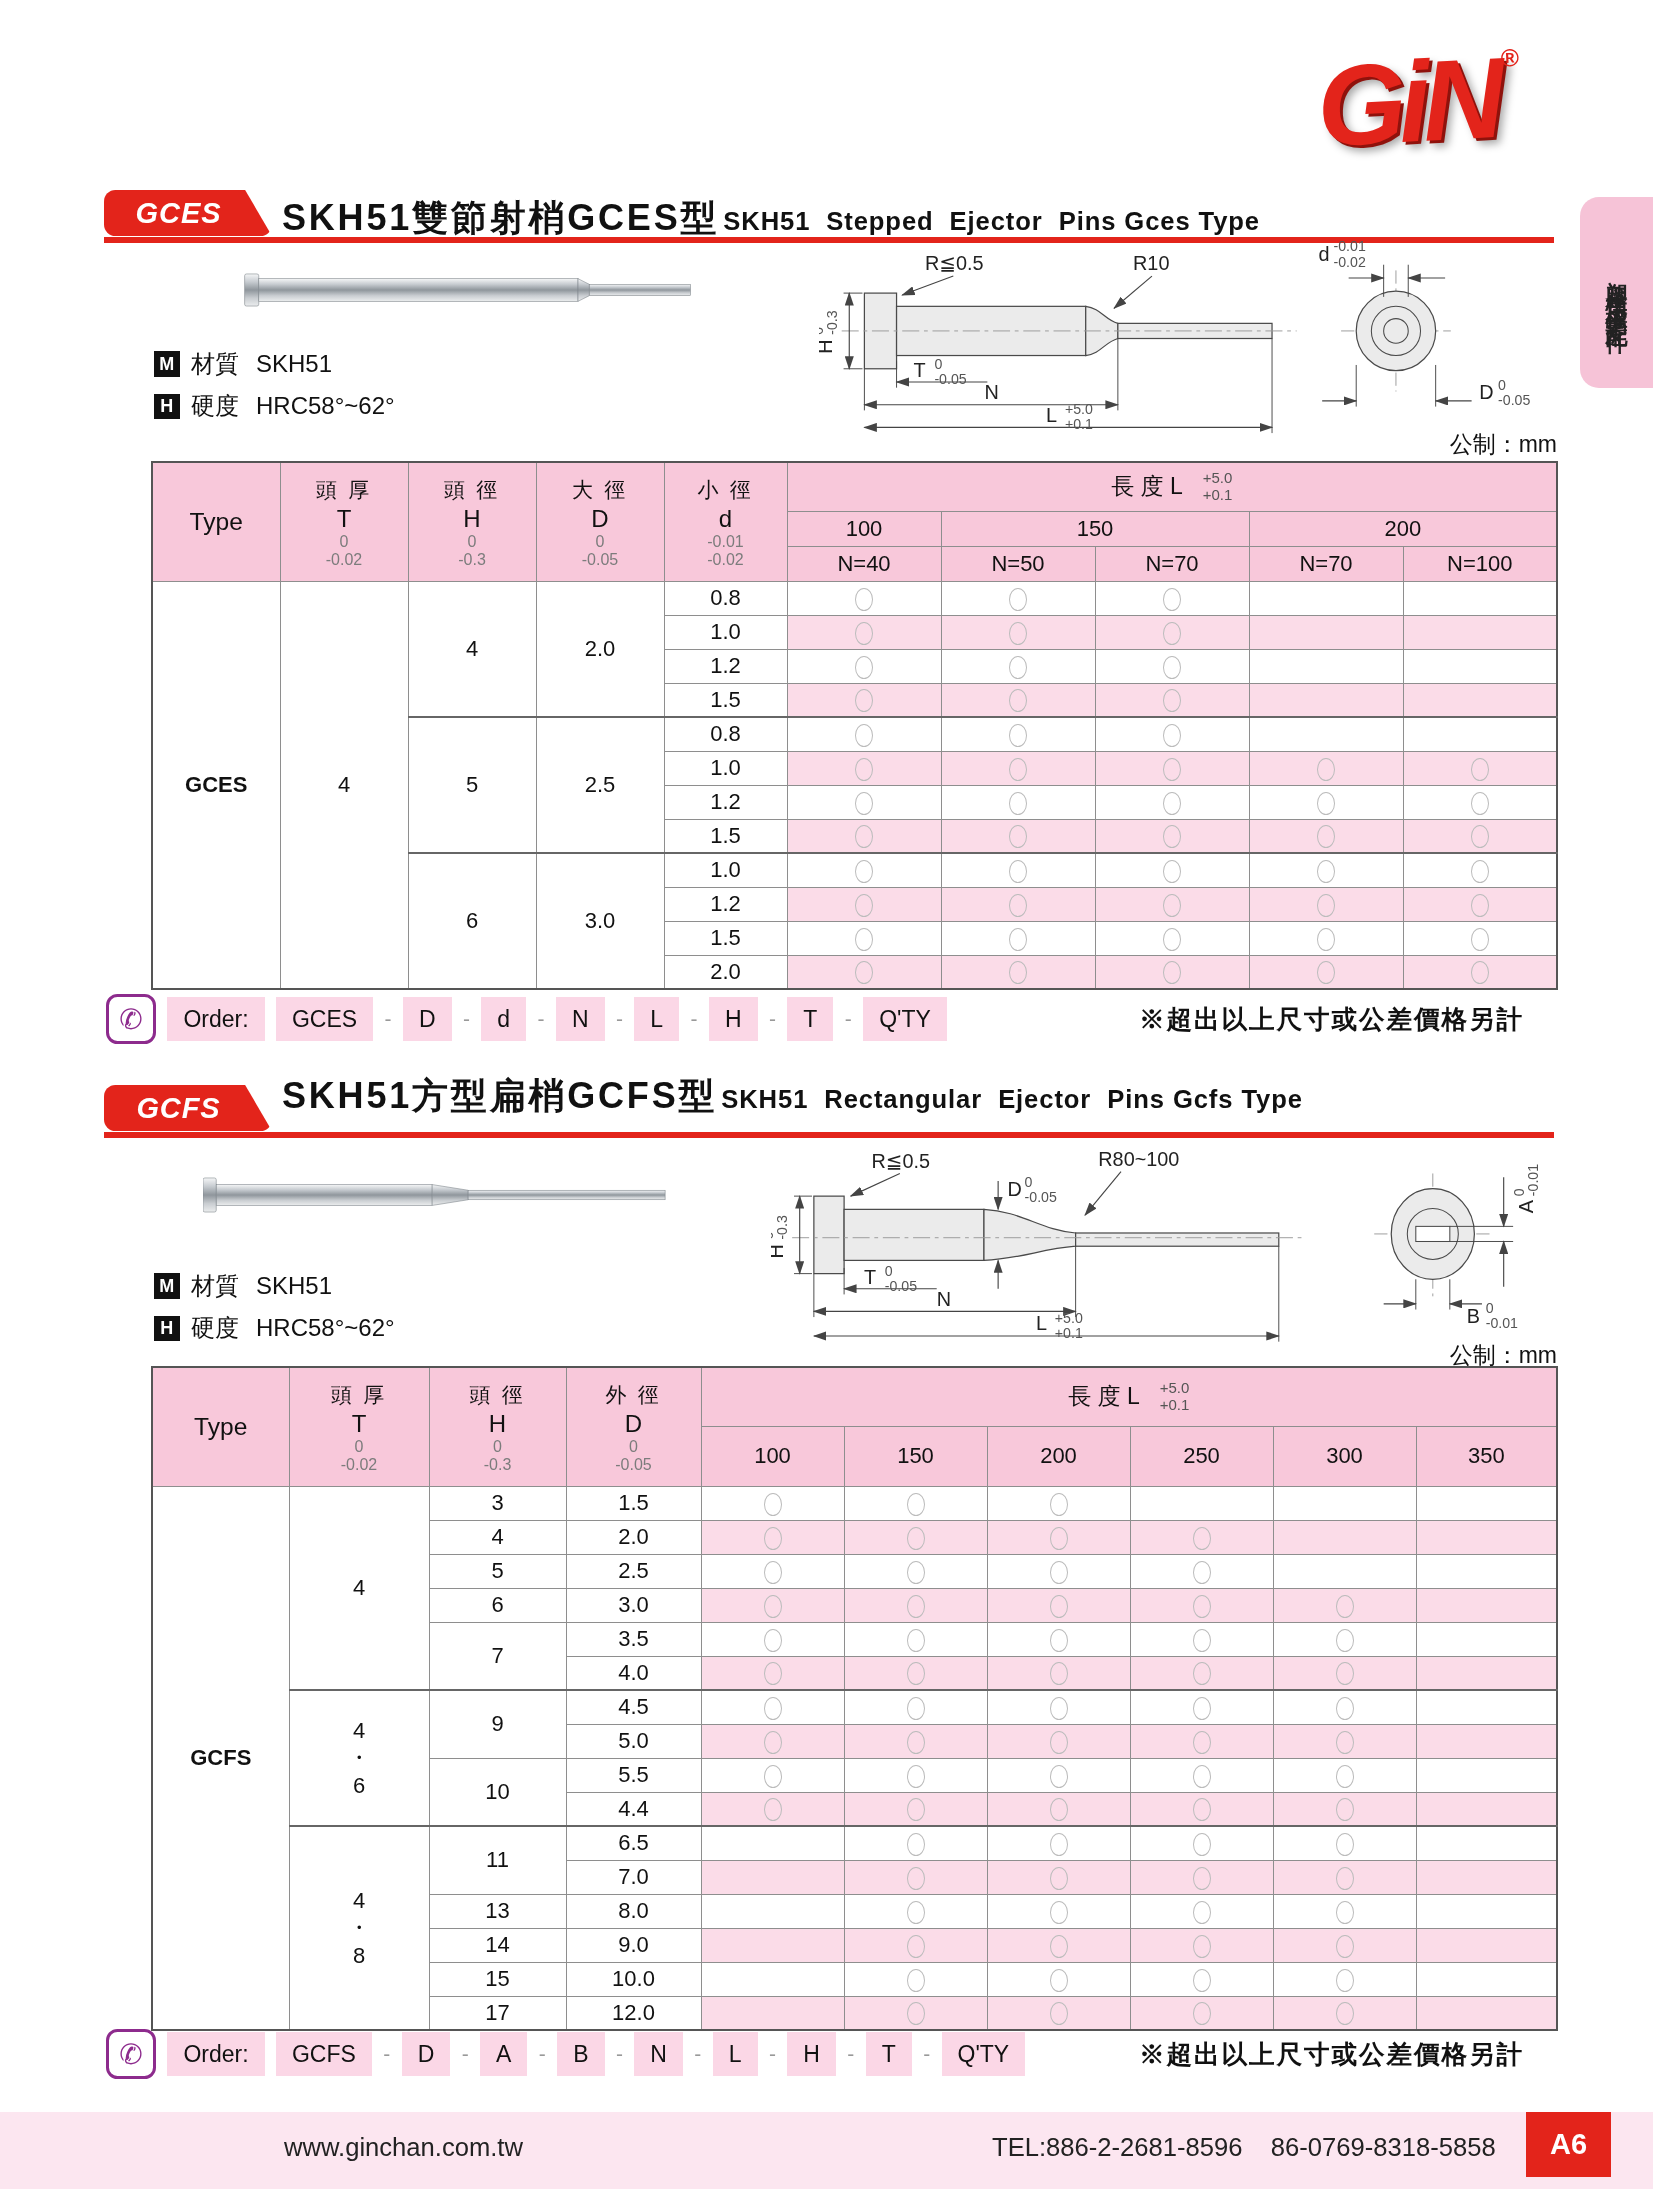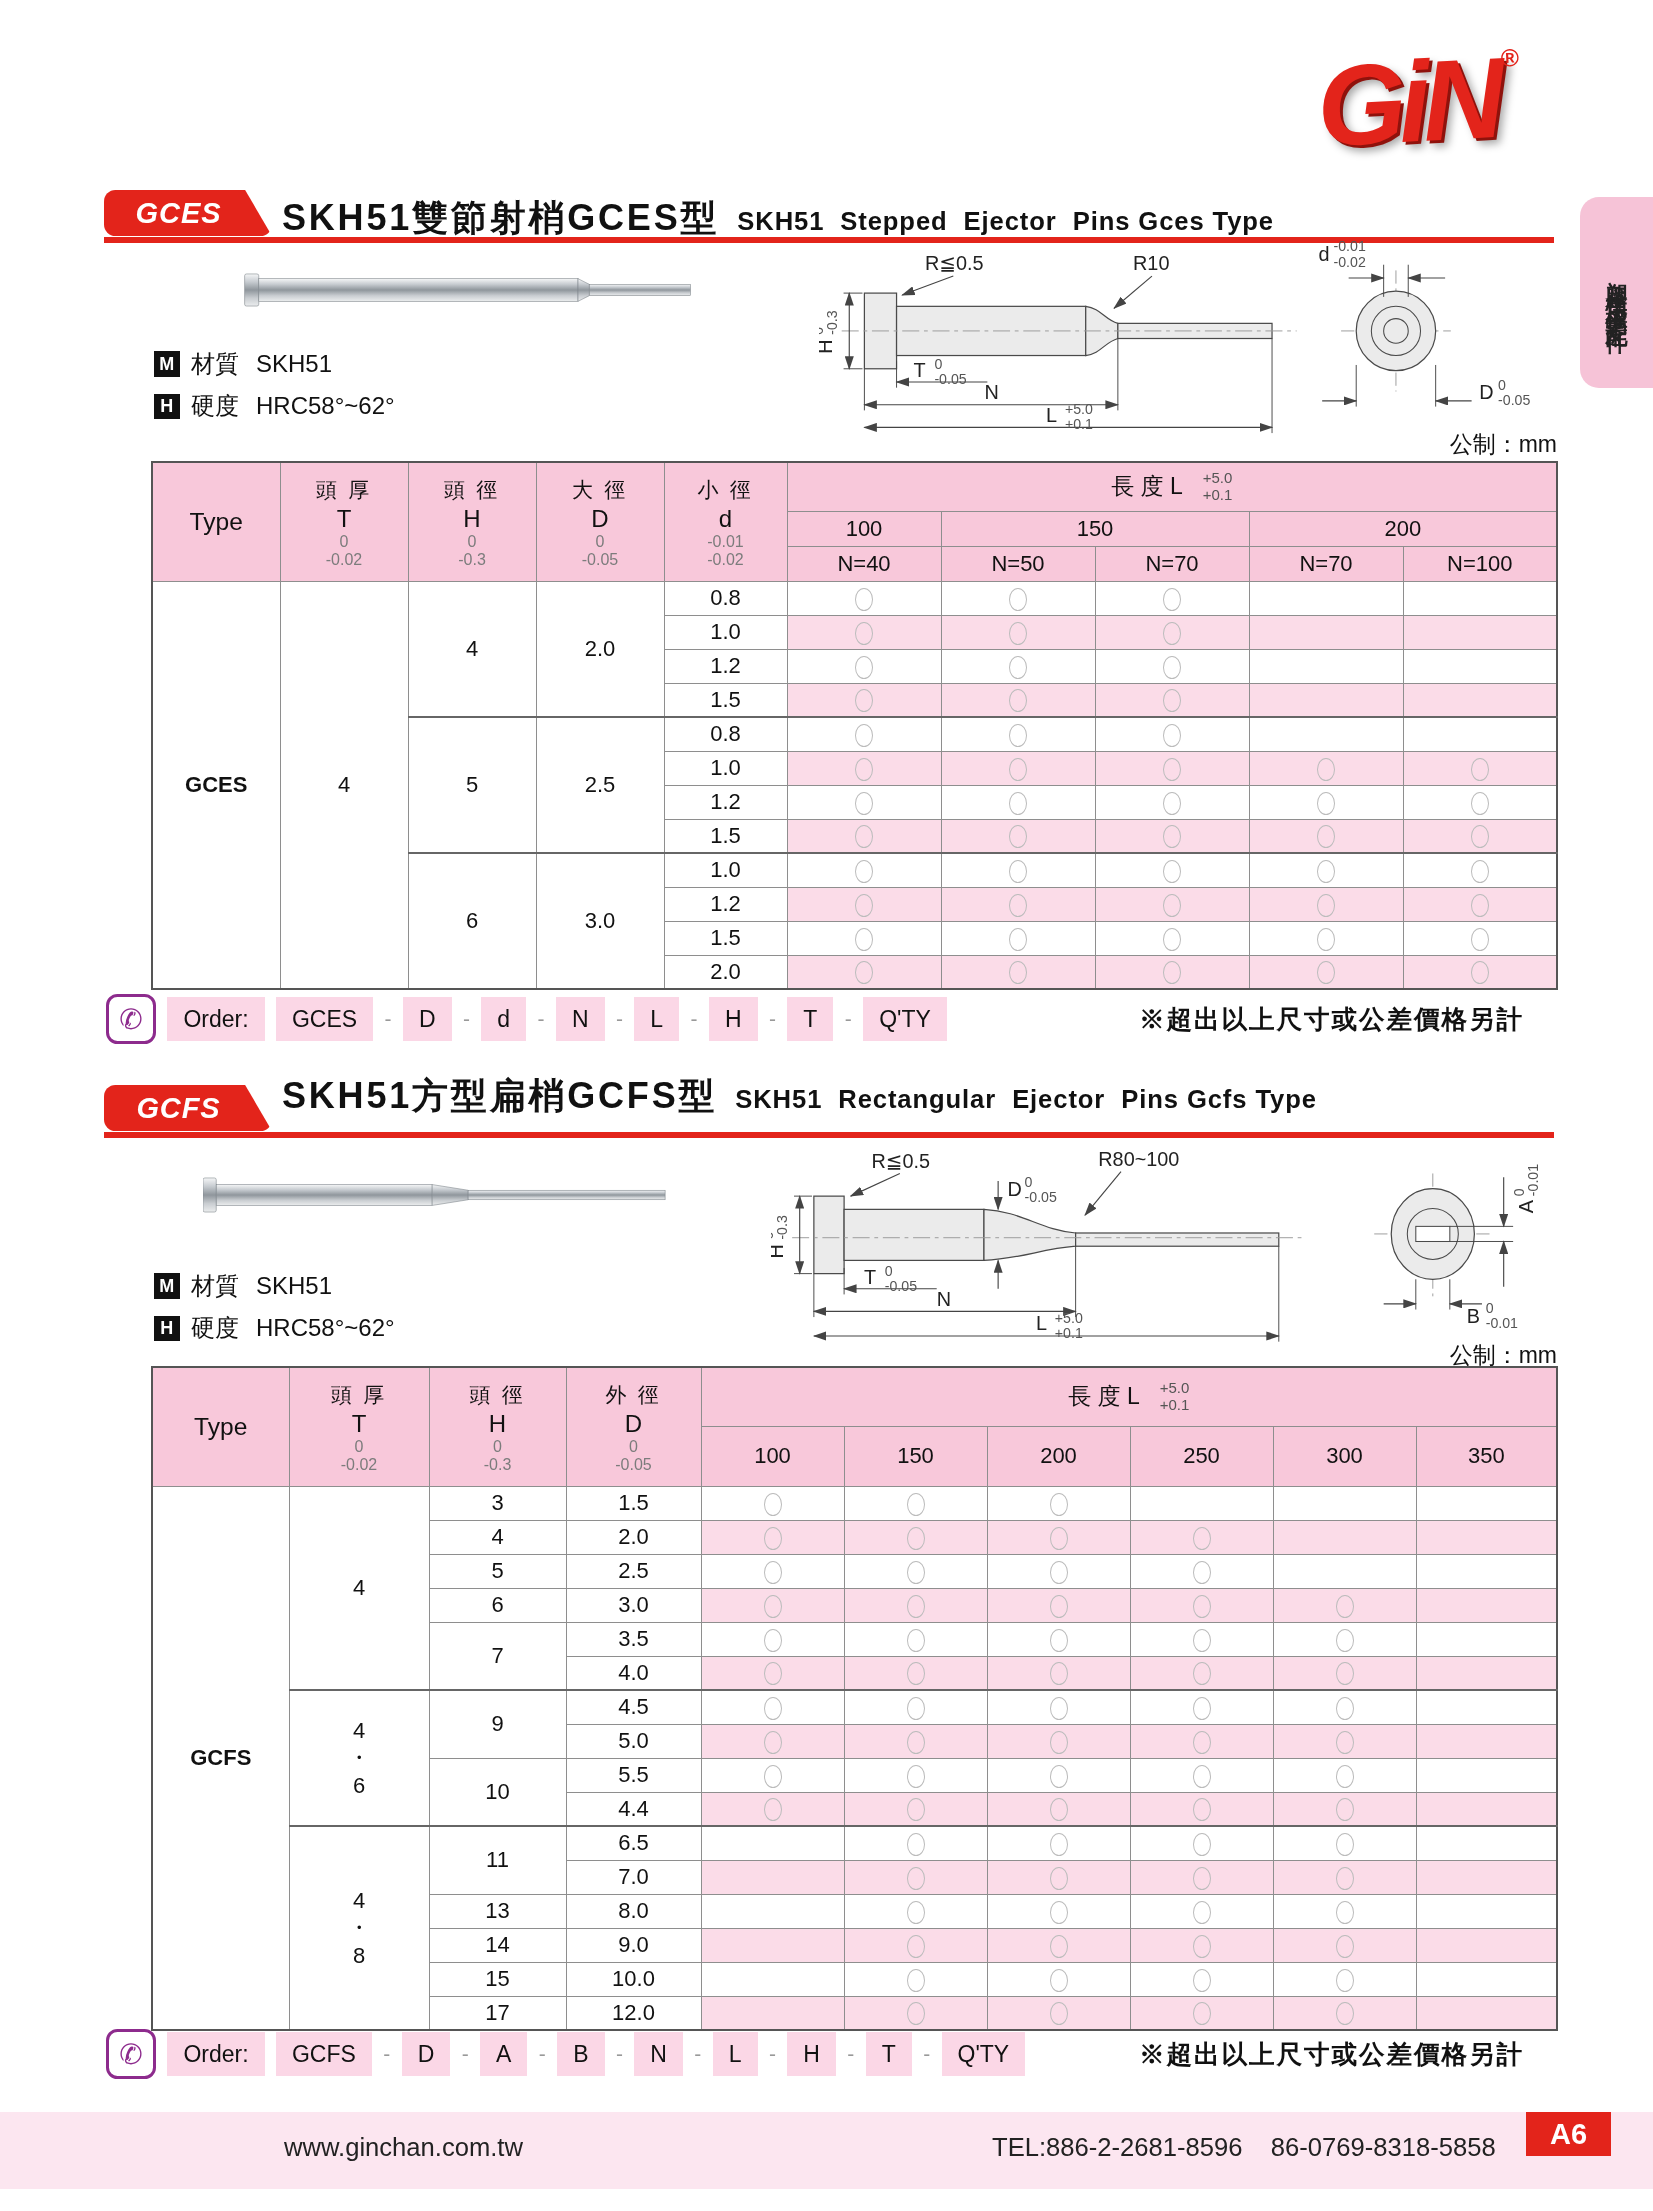--- a/index.html
+++ b/index.html
@@ -16,21 +16,21 @@
   
   .side-tab{left:1580px;top:197px;width:73px;height:191px;background:#f6c3d7;border-radius:19px 0 0 19px;
             display:flex;align-items:center;justify-content:center;}
   .side-tab span{writing-mode:vertical-rl;font-size:22px;letter-spacing:6.6px;color:#222;font-weight:600;}
 
   
   .badge{left:104px;width:168px;height:46px;background:#e3241b;border-radius:11.4px;
          clip-path:polygon(0 0,84% 0,100% 100%,0 100%);
          display:flex;align-items:center;justify-content:center;padding-right:19px;box-sizing:border-box;
          color:#fff;font-size:29px;font-weight:800;font-style:italic;letter-spacing:0.9px;}
-  .sec-title{left:282px;display:flex;align-items:baseline;gap:18px;white-space:pre;}
+  .sec-title{left:282px;display:flex;align-items:baseline;gap:4px;white-space:pre;}
   .t-zh{font-size:36px;font-weight:700;letter-spacing:2.8px;}
   .t-en{font-size:25.6px;font-weight:700;letter-spacing:0.9px;}
   .rule{left:104px;width:1450px;height:5.7px;background:#e3241b;}
 
   
   .mh{left:154px;display:flex;flex-direction:column;gap:10.4px;}
   .mh-row{display:flex;align-items:center;font-size:24px;}
   .tag{width:25.6px;height:25.6px;background:#111;color:#fff;display:flex;align-items:center;justify-content:center;
        font-size:18px;font-weight:700;margin-right:11.4px;}
   .mh-val{margin-left:17px;}
@@ -70,21 +70,21 @@
   .phone{width:44px;height:44px;border:3.8px solid #8d2b8d;border-radius:11.4px;background:#fff;
          display:flex;align-items:center;justify-content:center;font-size:28px;color:#8d2b8d;flex:0 0 auto;}
   .obox{background:#fbd7e6;padding:8.5px 16px;font-size:23px;text-align:right;}
   .osep{color:#999;font-size:21px;}
   .onote{margin-left:auto;font-size:25.6px;font-weight:700;letter-spacing:1.9px;}
 
   
   .footer{left:0;top:2112px;width:1653px;height:77px;background:#fce6f0;}
   .site{position:absolute;left:284px;top:21px;font-size:25.6px;color:#222;}
   .tel{position:absolute;left:984px;top:21px;font-size:25.6px;color:#222;white-space:pre;margin-left:8px;}
-  .pageno{position:absolute;left:1526px;top:0;width:85px;height:44px;background:#e3241b;color:#fff;
+  .pageno{position:absolute;left:1526px;top:0;width:85px;height:65px;background:#e3241b;color:#fff;
           font-size:29px;font-weight:800;display:flex;align-items:center;justify-content:center;}
 </style>
 </head>
 <body>
 
 <div class="page">
 
   <div class="abs logo">
     <span class="logo-text">GiN</span>
     <span class="logo-reg">®</span>

